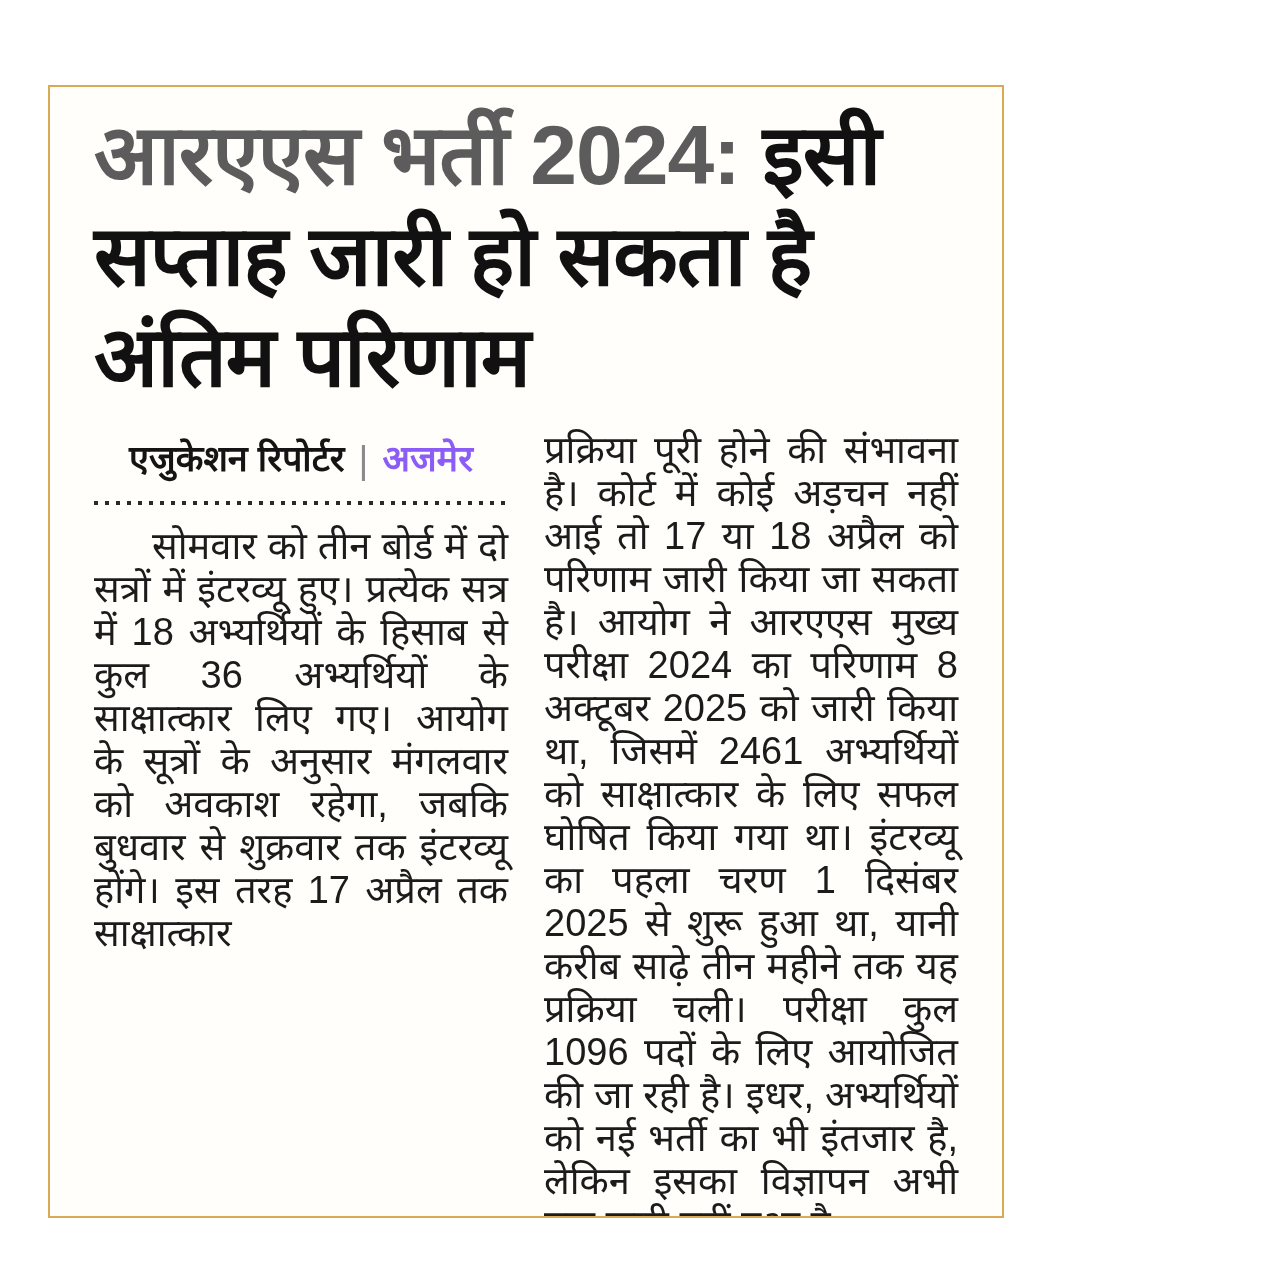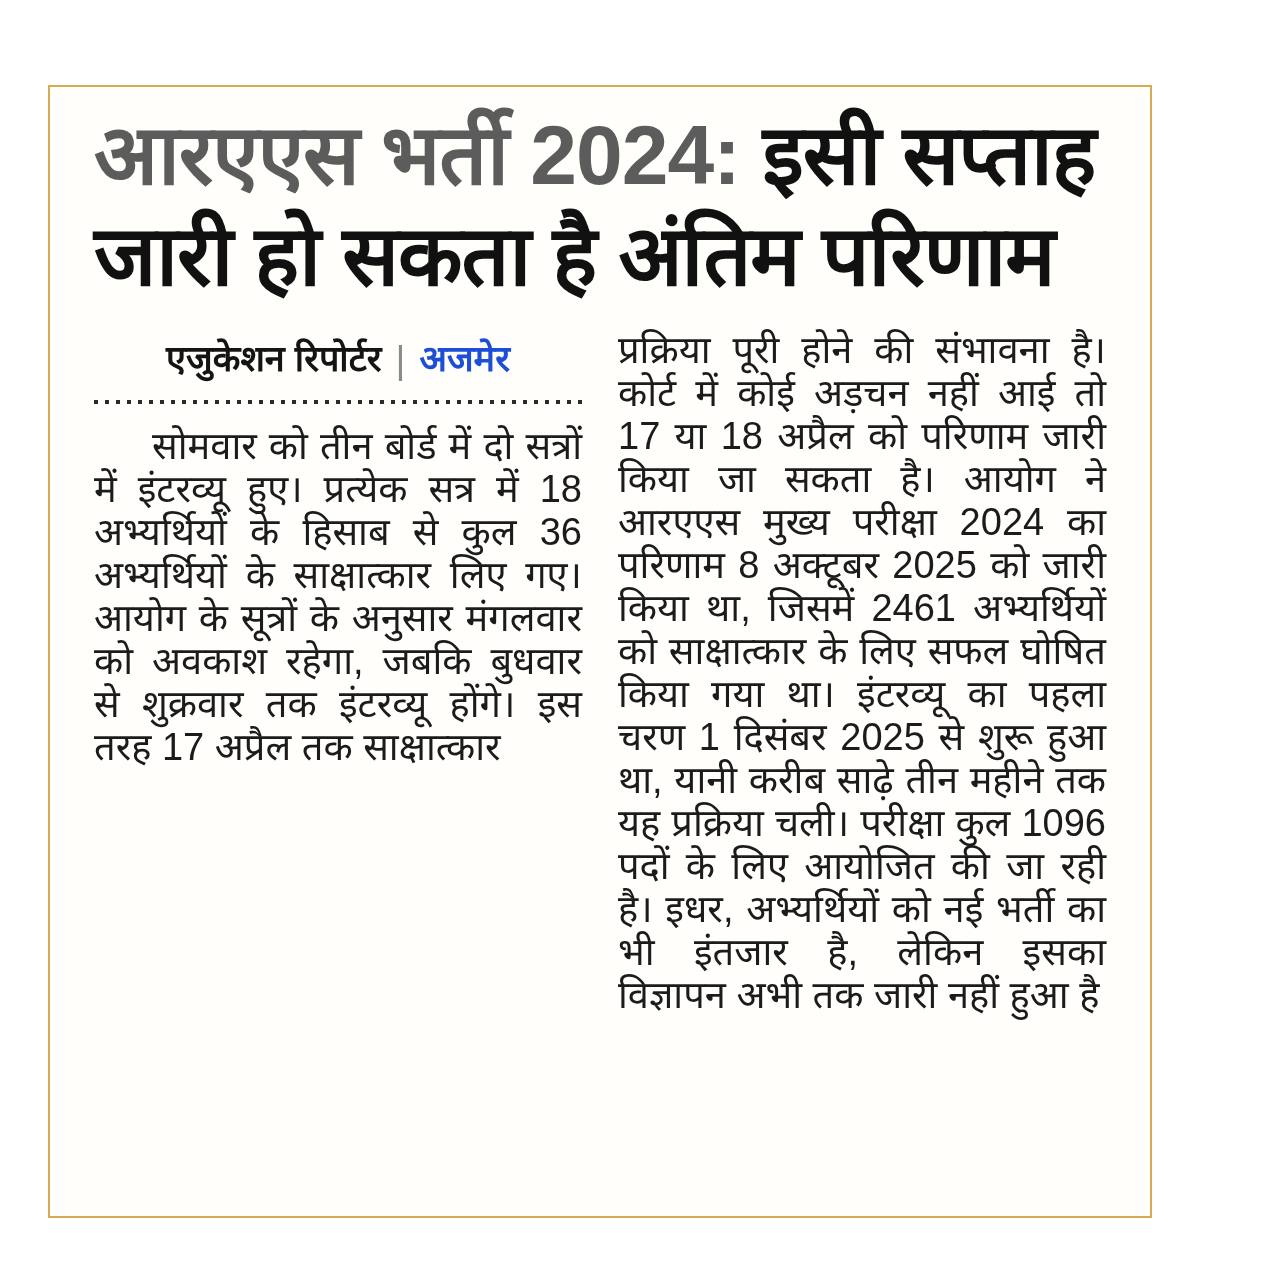--- a/index.html
+++ b/index.html
@@ -7,21 +7,21 @@
     padding: 0;
     width: 1280px;
     height: 1280px;
     background: #ffffff;
     font-family: "Liberation Sans", "DejaVu Sans", sans-serif;
   }
   .clip {
     position: absolute;
     left: 48px;
     top: 85px;
-    width: 1104px;
+    width: 956px;
     height: 1133px;
     box-sizing: border-box;
     border: 2px solid #d9aa55;
     background: #fffefa;
     padding: 18px 44px 15px 44px;
     overflow: hidden;
   }
   .headline {
     margin: 0;
     font-size: 84px;
@@ -60,21 +60,21 @@
     font-weight: 700;
     color: #141414;
     margin: 4px 0 18px 0;
   }
   .byline .sep {
     color: #8a8a8a;
     font-weight: 400;
     font-size: 38px;
   }
   .byline .location {
-    color: #1d4ed8;
+    color: #8b5cf6;
   }
   .dotted-rule {
     height: 5px;
     margin: 0 0 20px 0;
     background: repeating-linear-gradient(
       to right,
       #2a2a2a 0px, #2a2a2a 4px,
       transparent 4px, transparent 11px
     );
     background-position: left center;

